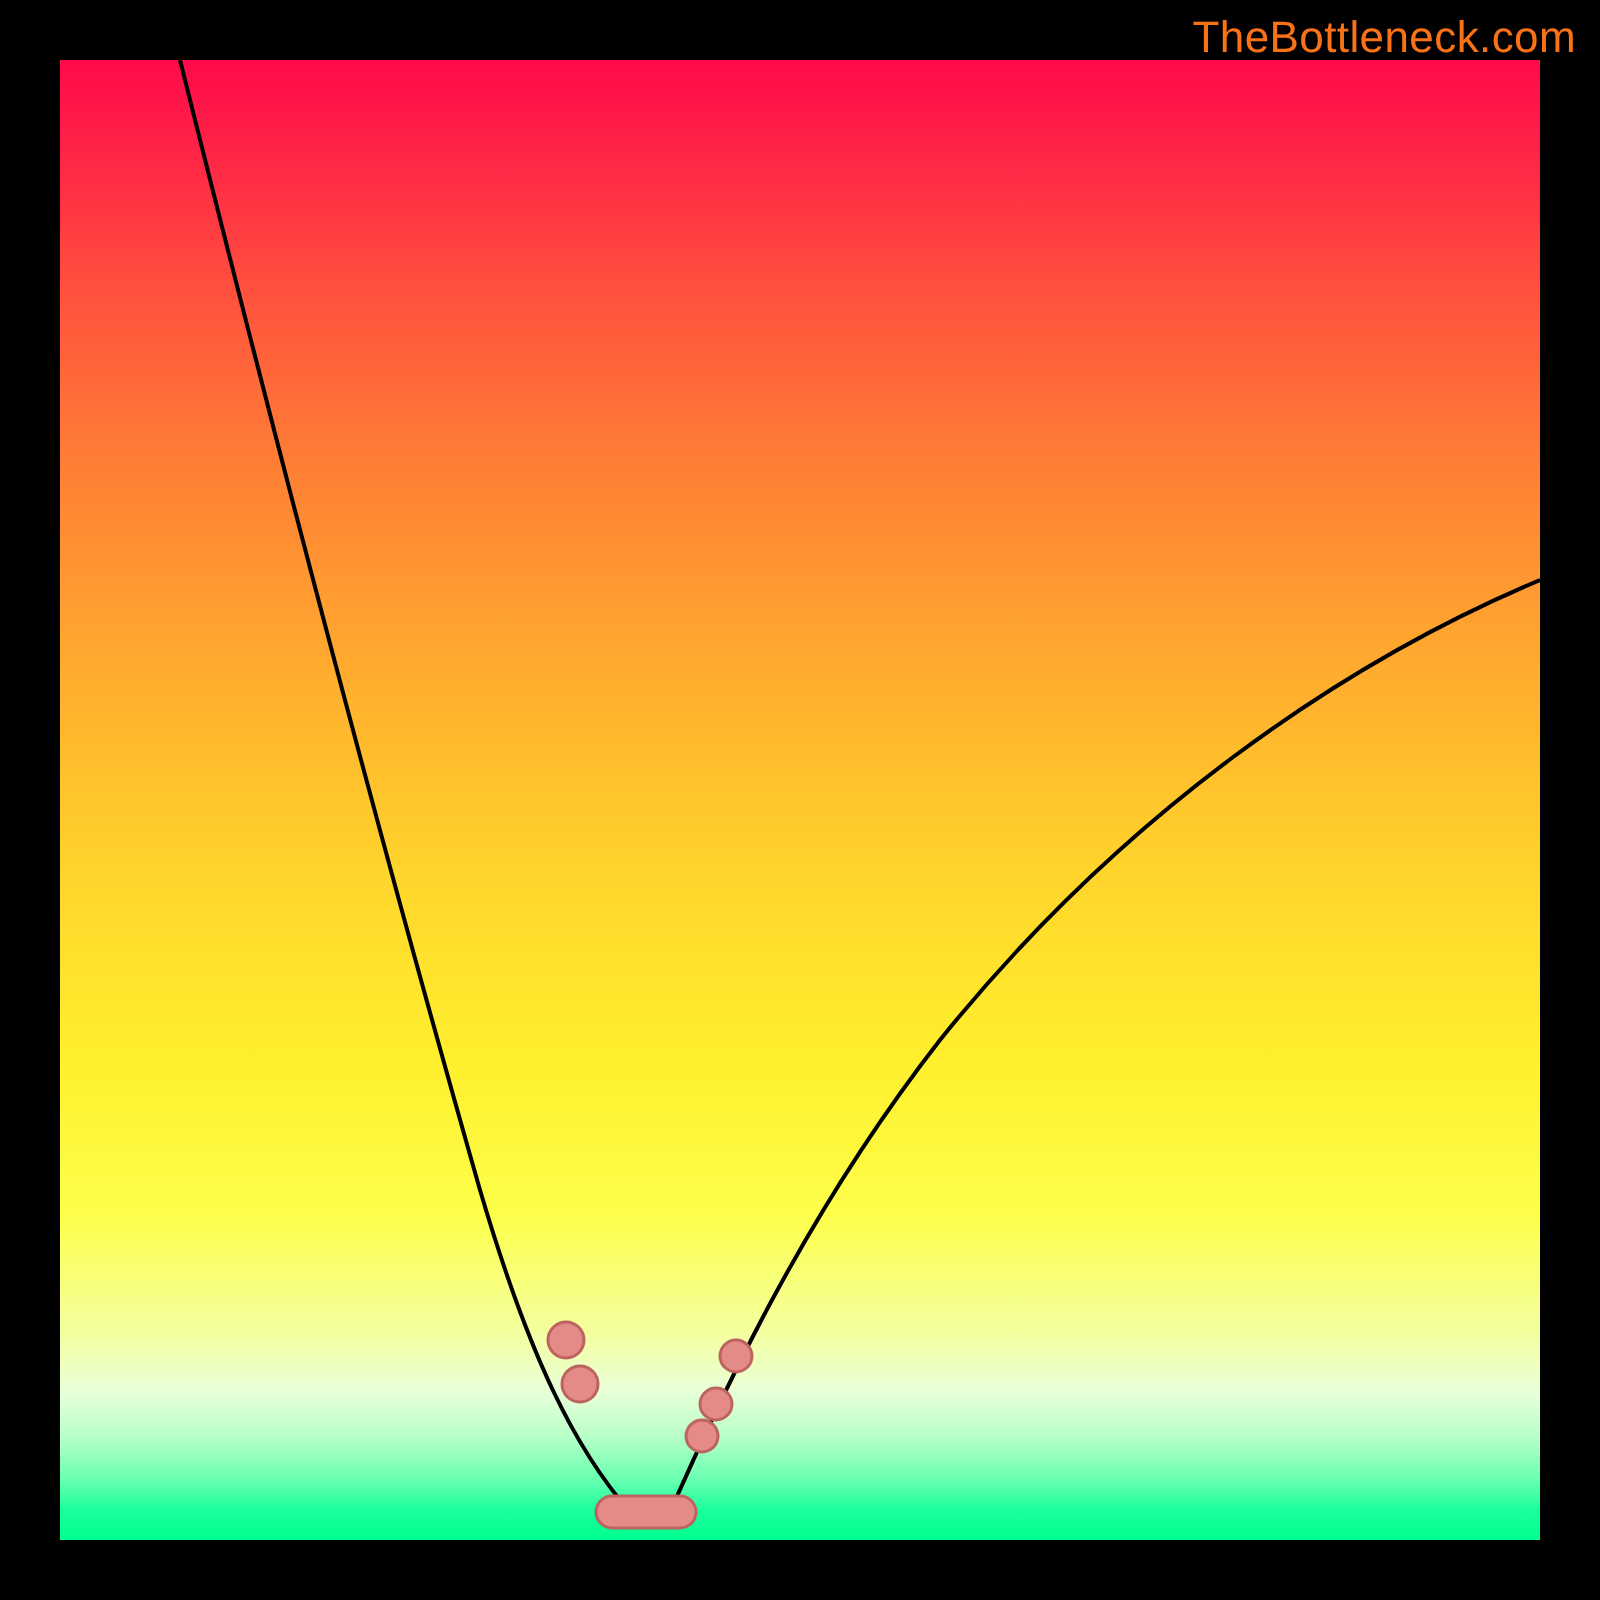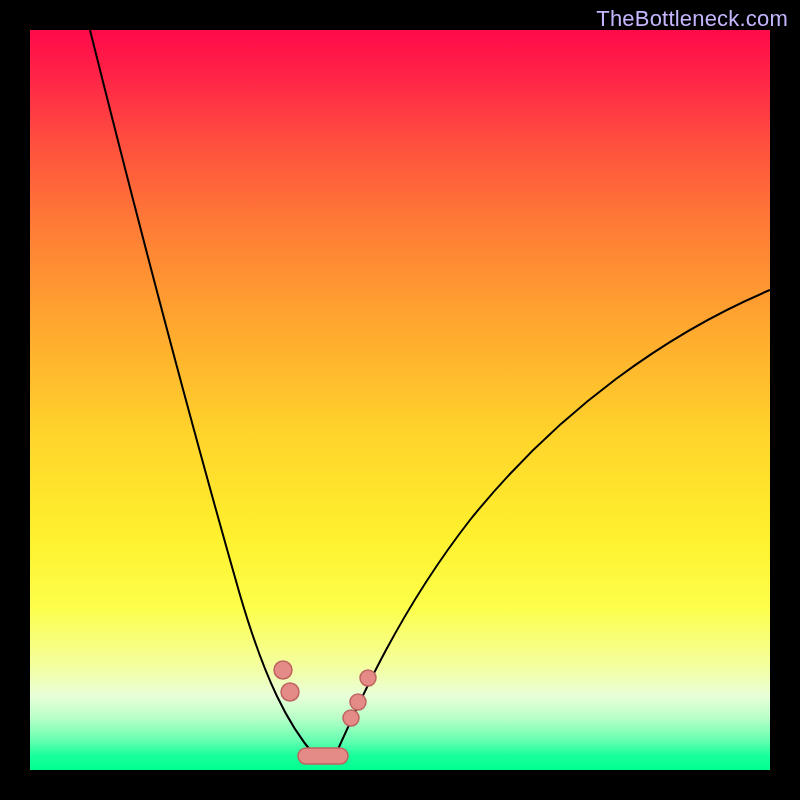--- a/index.html
+++ b/index.html
@@ -37,21 +37,21 @@
       #b8ffc8 93%,
       #66ffb0 96%,
       #1aff9c 98%,
       #00ff90 100%
     );
   }
   .watermark {
     position: absolute;
     top: 6px;
     right: 12px;
-    color: #c4b5fd;
+    color: #f97316;
     font-size: 22px;
     font-weight: 400;
     letter-spacing: 0.2px;
     user-select: none;
   }
   svg.curves {
     position: absolute;
     left: 0;
     top: 0;
     width: 740px;

